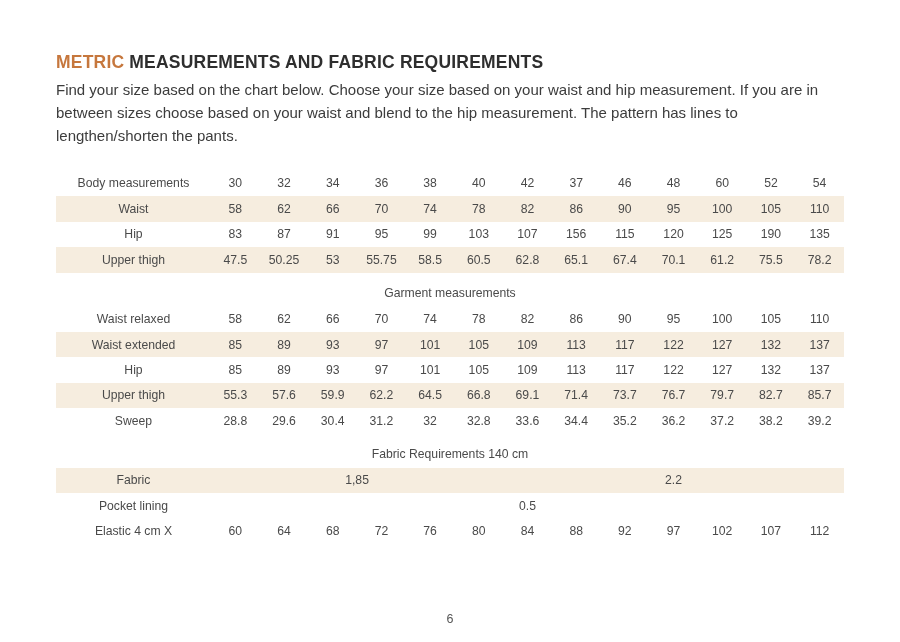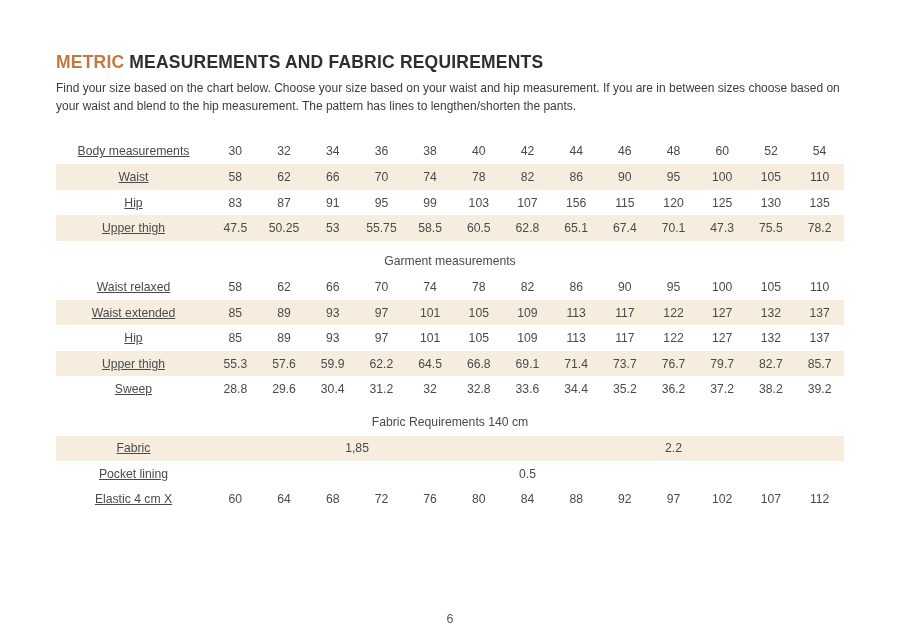--- a/index.html
+++ b/index.html
@@ -26,21 +26,21 @@
     font-size: 17.5px;
     font-weight: bold;
     letter-spacing: 0.2px;
     color: #2e2e2e;
   }
   h1.title .metric {
     color: #c6773d;
   }
   p.intro {
     margin: 0;
-    font-size: 12px;
+    font-size: 15px;
     line-height: 1.52;
     color: #3c3c3c;
     max-width: 790px;
   }
   table.sizechart {
     margin-top: 22px;
     border-collapse: collapse;
     width: 788px;
     table-layout: fixed;
     font-size: 12.2px;
@@ -52,21 +52,20 @@
     text-align: center;
     height: 25.4px;
     vertical-align: middle;
     border: none;
   }
   td.rowlabel, th.rowlabel {
     text-align: left;
     padding-left: 9px;
     width: 155px;
     white-space: nowrap;
-    text-decoration: underline;
   }
   tr.shade td {
     background: #f6eddf;
   }
   tr.header td, tr.header th {
     background: transparent;
     color: #4a4a4a;
     height: 27px;
   }
   tr.section td {
@@ -107,21 +106,21 @@
     <tbody id="chart-body">
         <tr class="header">
           <td class="rowlabel">Body measurements</td>
           <td>30</td>
           <td>32</td>
           <td>34</td>
           <td>36</td>
           <td>38</td>
           <td>40</td>
           <td>42</td>
-          <td>44</td>
+          <td>37</td>
           <td>46</td>
           <td>48</td>
           <td>60</td>
           <td>52</td>
           <td>54</td>
         </tr>
         <tr class="shade">
           <td class="rowlabel">Waist</td>
           <td>58</td>
           <td>62</td>
@@ -143,36 +142,36 @@
           <td>87</td>
           <td>91</td>
           <td>95</td>
           <td>99</td>
           <td>103</td>
           <td>107</td>
           <td>156</td>
           <td>115</td>
           <td>120</td>
           <td>125</td>
-          <td>130</td>
+          <td>190</td>
           <td>135</td>
         </tr>
         <tr class="shade">
           <td class="rowlabel">Upper thigh</td>
           <td>47.5</td>
           <td>50.25</td>
           <td>53</td>
           <td>55.75</td>
           <td>58.5</td>
           <td>60.5</td>
           <td>62.8</td>
           <td>65.1</td>
           <td>67.4</td>
           <td>70.1</td>
-          <td>47.3</td>
+          <td>61.2</td>
           <td>75.5</td>
           <td>78.2</td>
         </tr>
         <tr class="spacer">
           <td colspan="14"></td>
         </tr>
         <tr class="section">
           <td class="section-label" colspan="14">Garment measurements</td>
         </tr>
         <tr class="">

